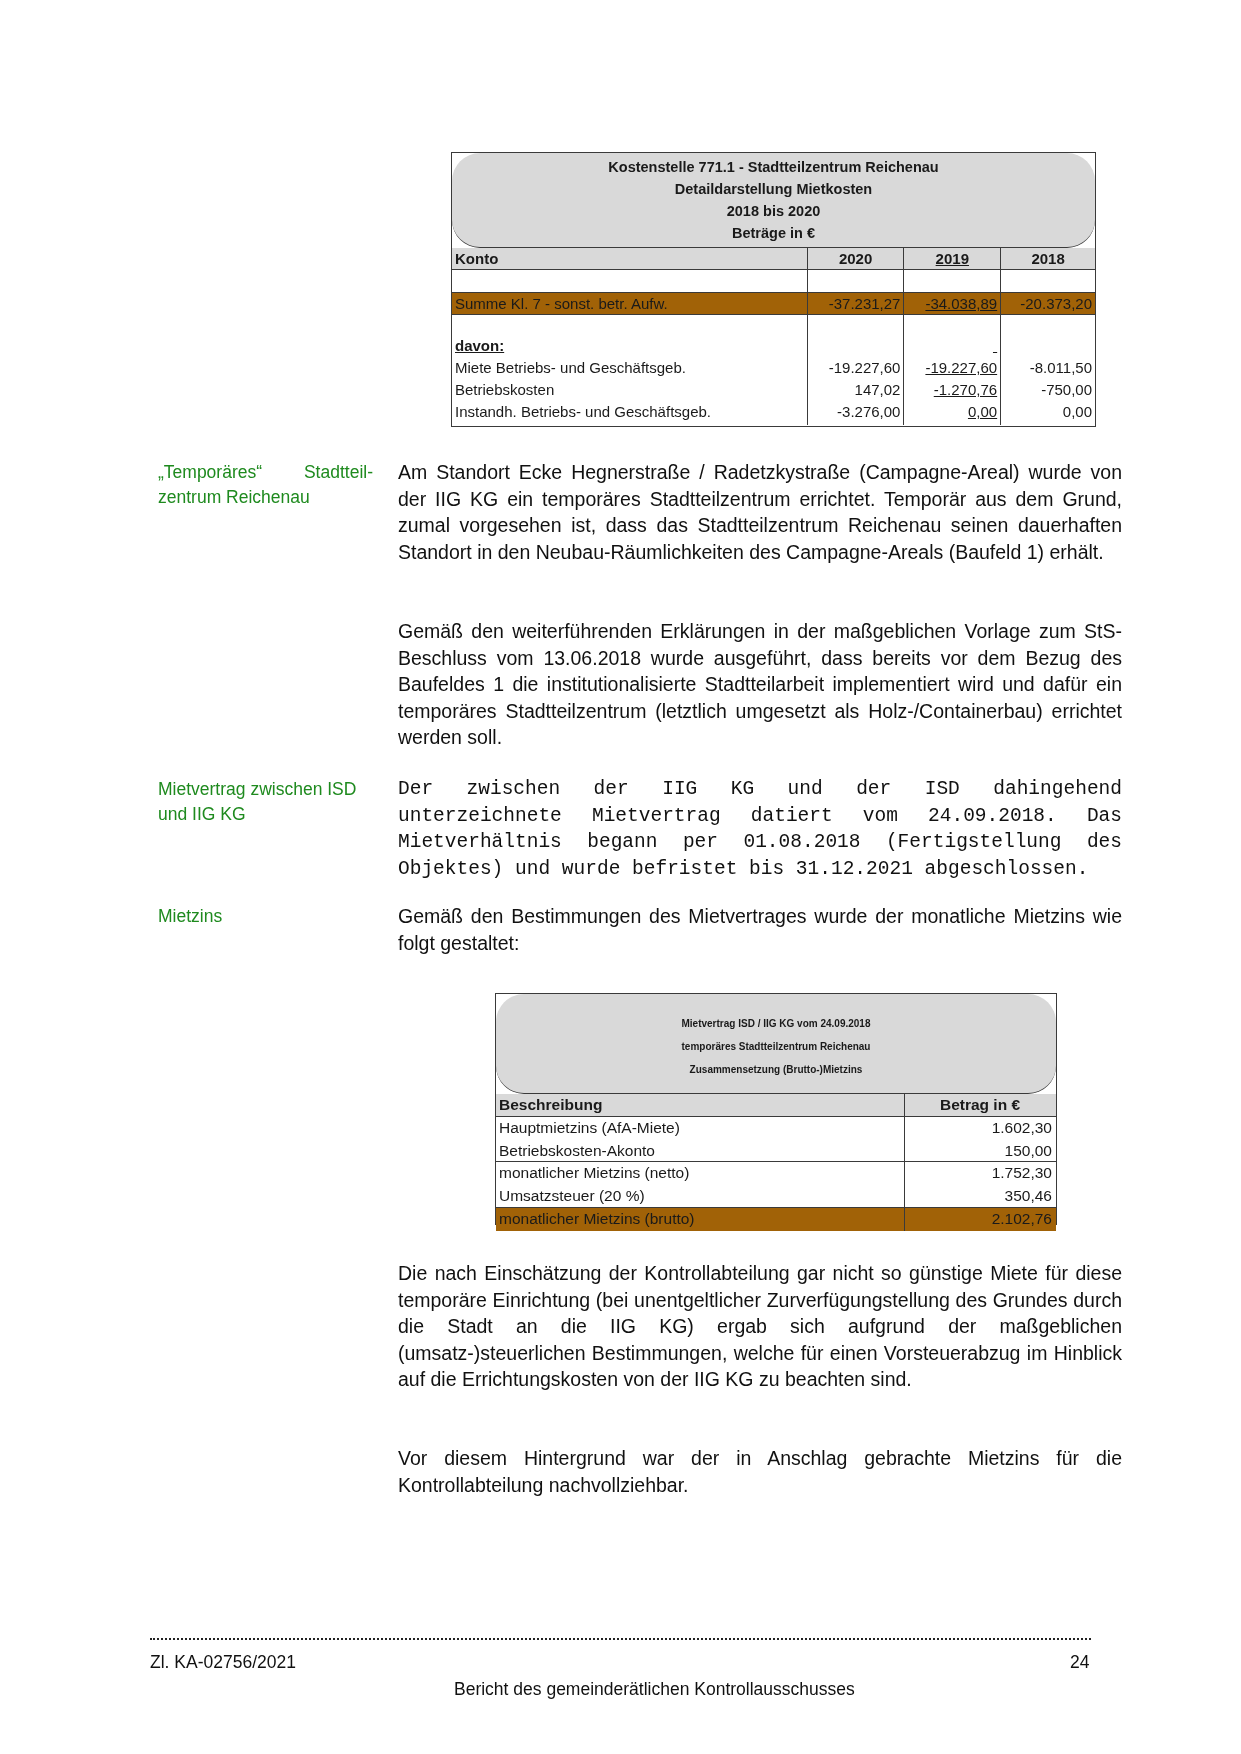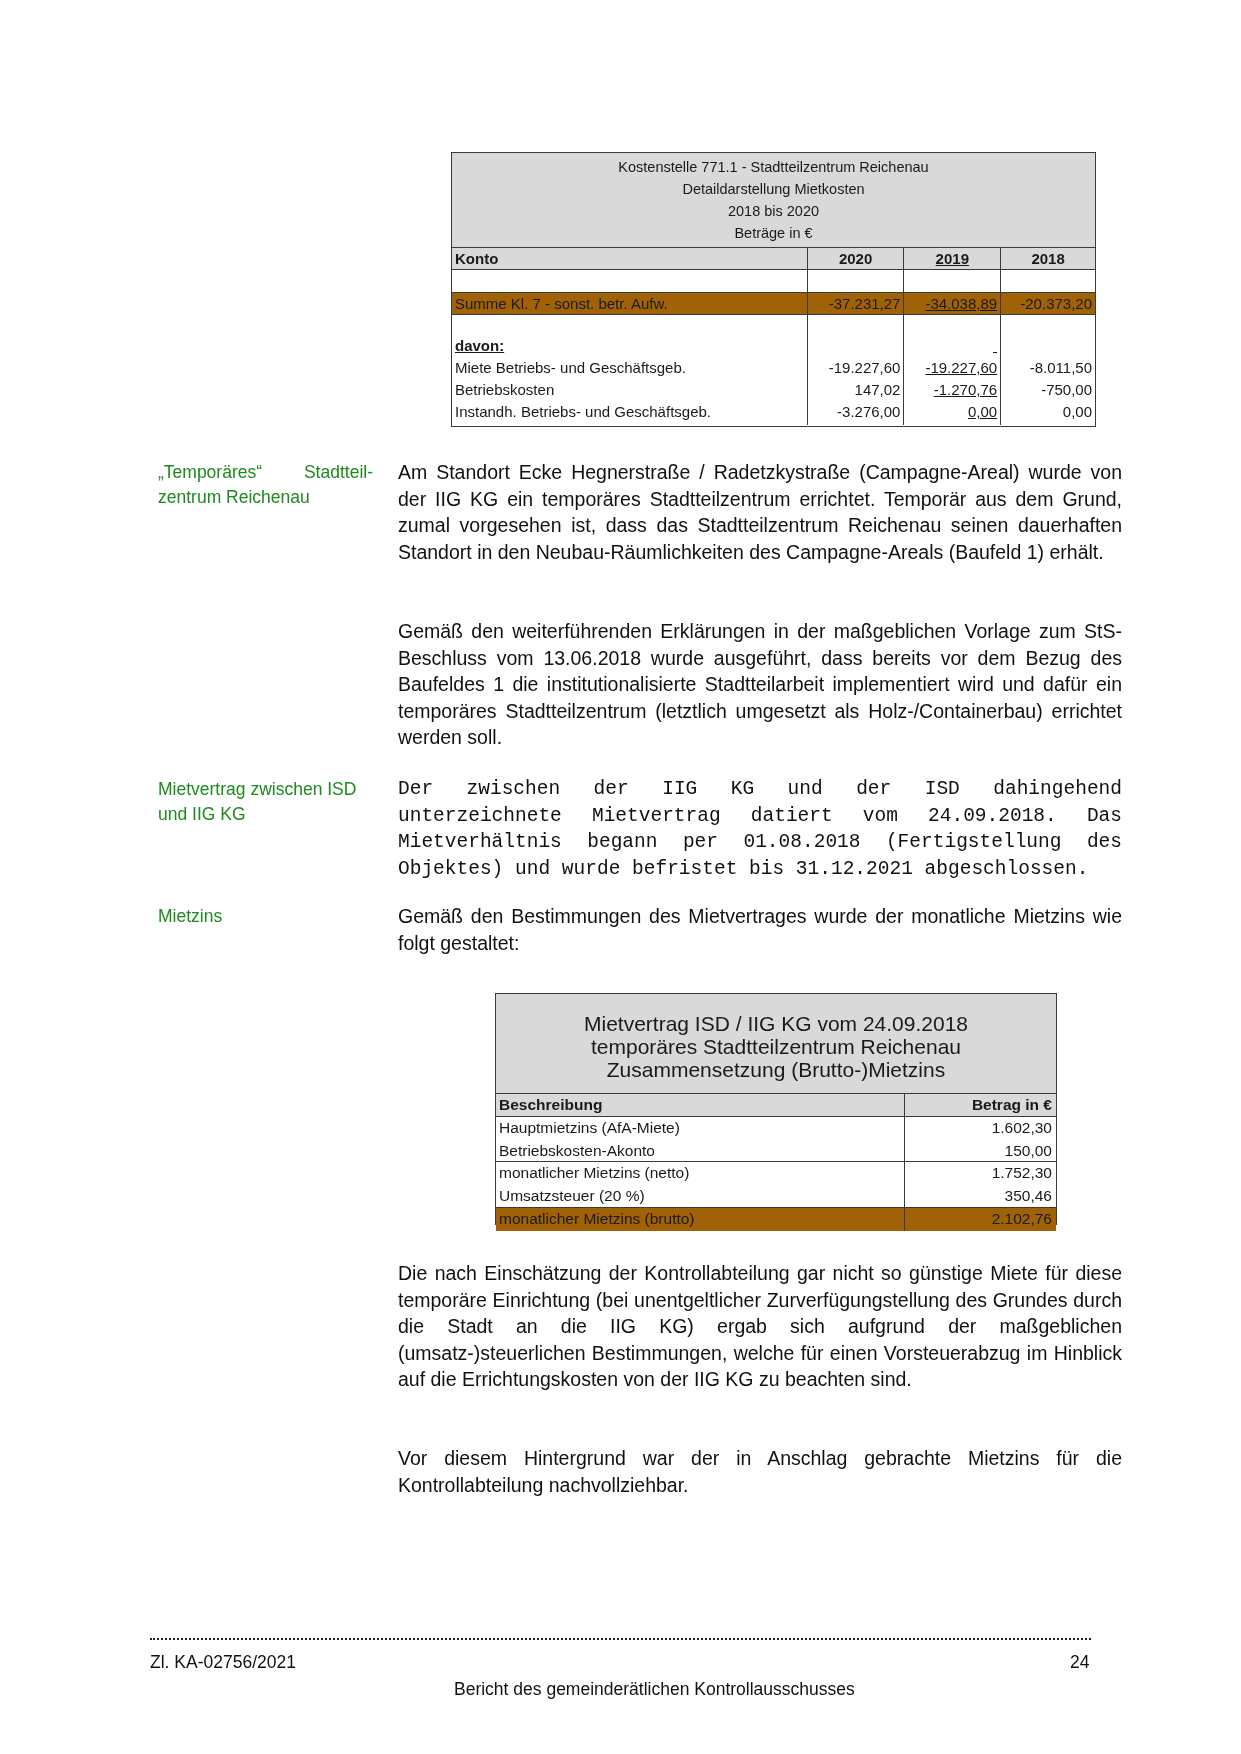--- a/index.html
+++ b/index.html
@@ -2,22 +2,22 @@
 <html><head>
 <meta charset="utf-8">
 <style>
   html, body { margin: 0; padding: 0; background: #ffffff; }
   body { width: 1241px; height: 1754px; position: relative; overflow: hidden;
          font-family: "Liberation Sans", sans-serif; color: #111111; }
 
   
   .tbl { position: absolute; border: 1.5px solid #3a3a3a; background: #fff;
          font-family: "Liberation Sans", sans-serif; color: #1a1a1a; box-sizing: border-box; }
-  .tbl .title-block { background: #d9d9d9; text-align: center; font-weight: normal;
-                      font-size: 14.5px; line-height: 22px; border-bottom: 1.5px solid #3a3a3a; box-sizing: border-box; }
+  .tbl .title-block { background: #d9d9d9; text-align: center; font-weight: bold;
+                      font-size: 14.5px; line-height: 22px; border-bottom: 1.5px solid #3a3a3a; box-sizing: border-box; border-radius: 28px; }
   .tbl .row { display: flex; box-sizing: border-box; }
   .tbl .cell { box-sizing: border-box; padding: 0 3px; white-space: nowrap; overflow: hidden; }
   .tbl .num { text-align: right; }
   .tbl .hdr { font-weight: bold; background: #d9d9d9; }
   .tbl .hdr .c-num { text-align: center; }
   .tbl .shade { background: #a16207; }
   .tbl .bline { border-bottom: 1.5px solid #3a3a3a; }
   .tbl .vline { border-right: 1.5px solid #3a3a3a; }
 
   
@@ -29,25 +29,25 @@
   #t1 .c3 { width: 103px; }
   #t1 .r-hdr { height: 22px; line-height: 21px; }
   #t1 .r-empty { height: 23px; }
   #t1 .r-sum { height: 22px; line-height: 21px; }
   #t1 .r-body { height: 110px; }
   #t1 .r-body .cell { padding-top: 20px; line-height: 22px; }
   #t1 .davon { font-weight: bold; text-decoration: underline; }
 
   
   #t2 { left: 495px; top: 993px; width: 562px; height: 232px; font-size: 15.5px; }
-  #t2 .title-block { height: 100px; padding-top: 18px; line-height: 23px; font-size: 21px; }
+  #t2 .title-block { height: 100px; padding-top: 18px; line-height: 23px; font-size: 10px; }
   #t2 .c0 { width: 409px; }
   #t2 .c1 { width: 150px; }
   #t2 .row { height: 22.8px; line-height: 22px; }
-  #t2 .r-hdr .c1 { text-align: right; }
+  #t2 .r-hdr .c1 { text-align: center; }
 
   
   .side { position: absolute; left: 158px; width: 220px; color: #1e8a1e;
           font-size: 17.5px; line-height: 25px; }
 
   
   .para { position: absolute; left: 398px; width: 724px; font-size: 19.5px;
           line-height: 26.5px; text-align: justify; color: #111; margin: 0; }
 
   

